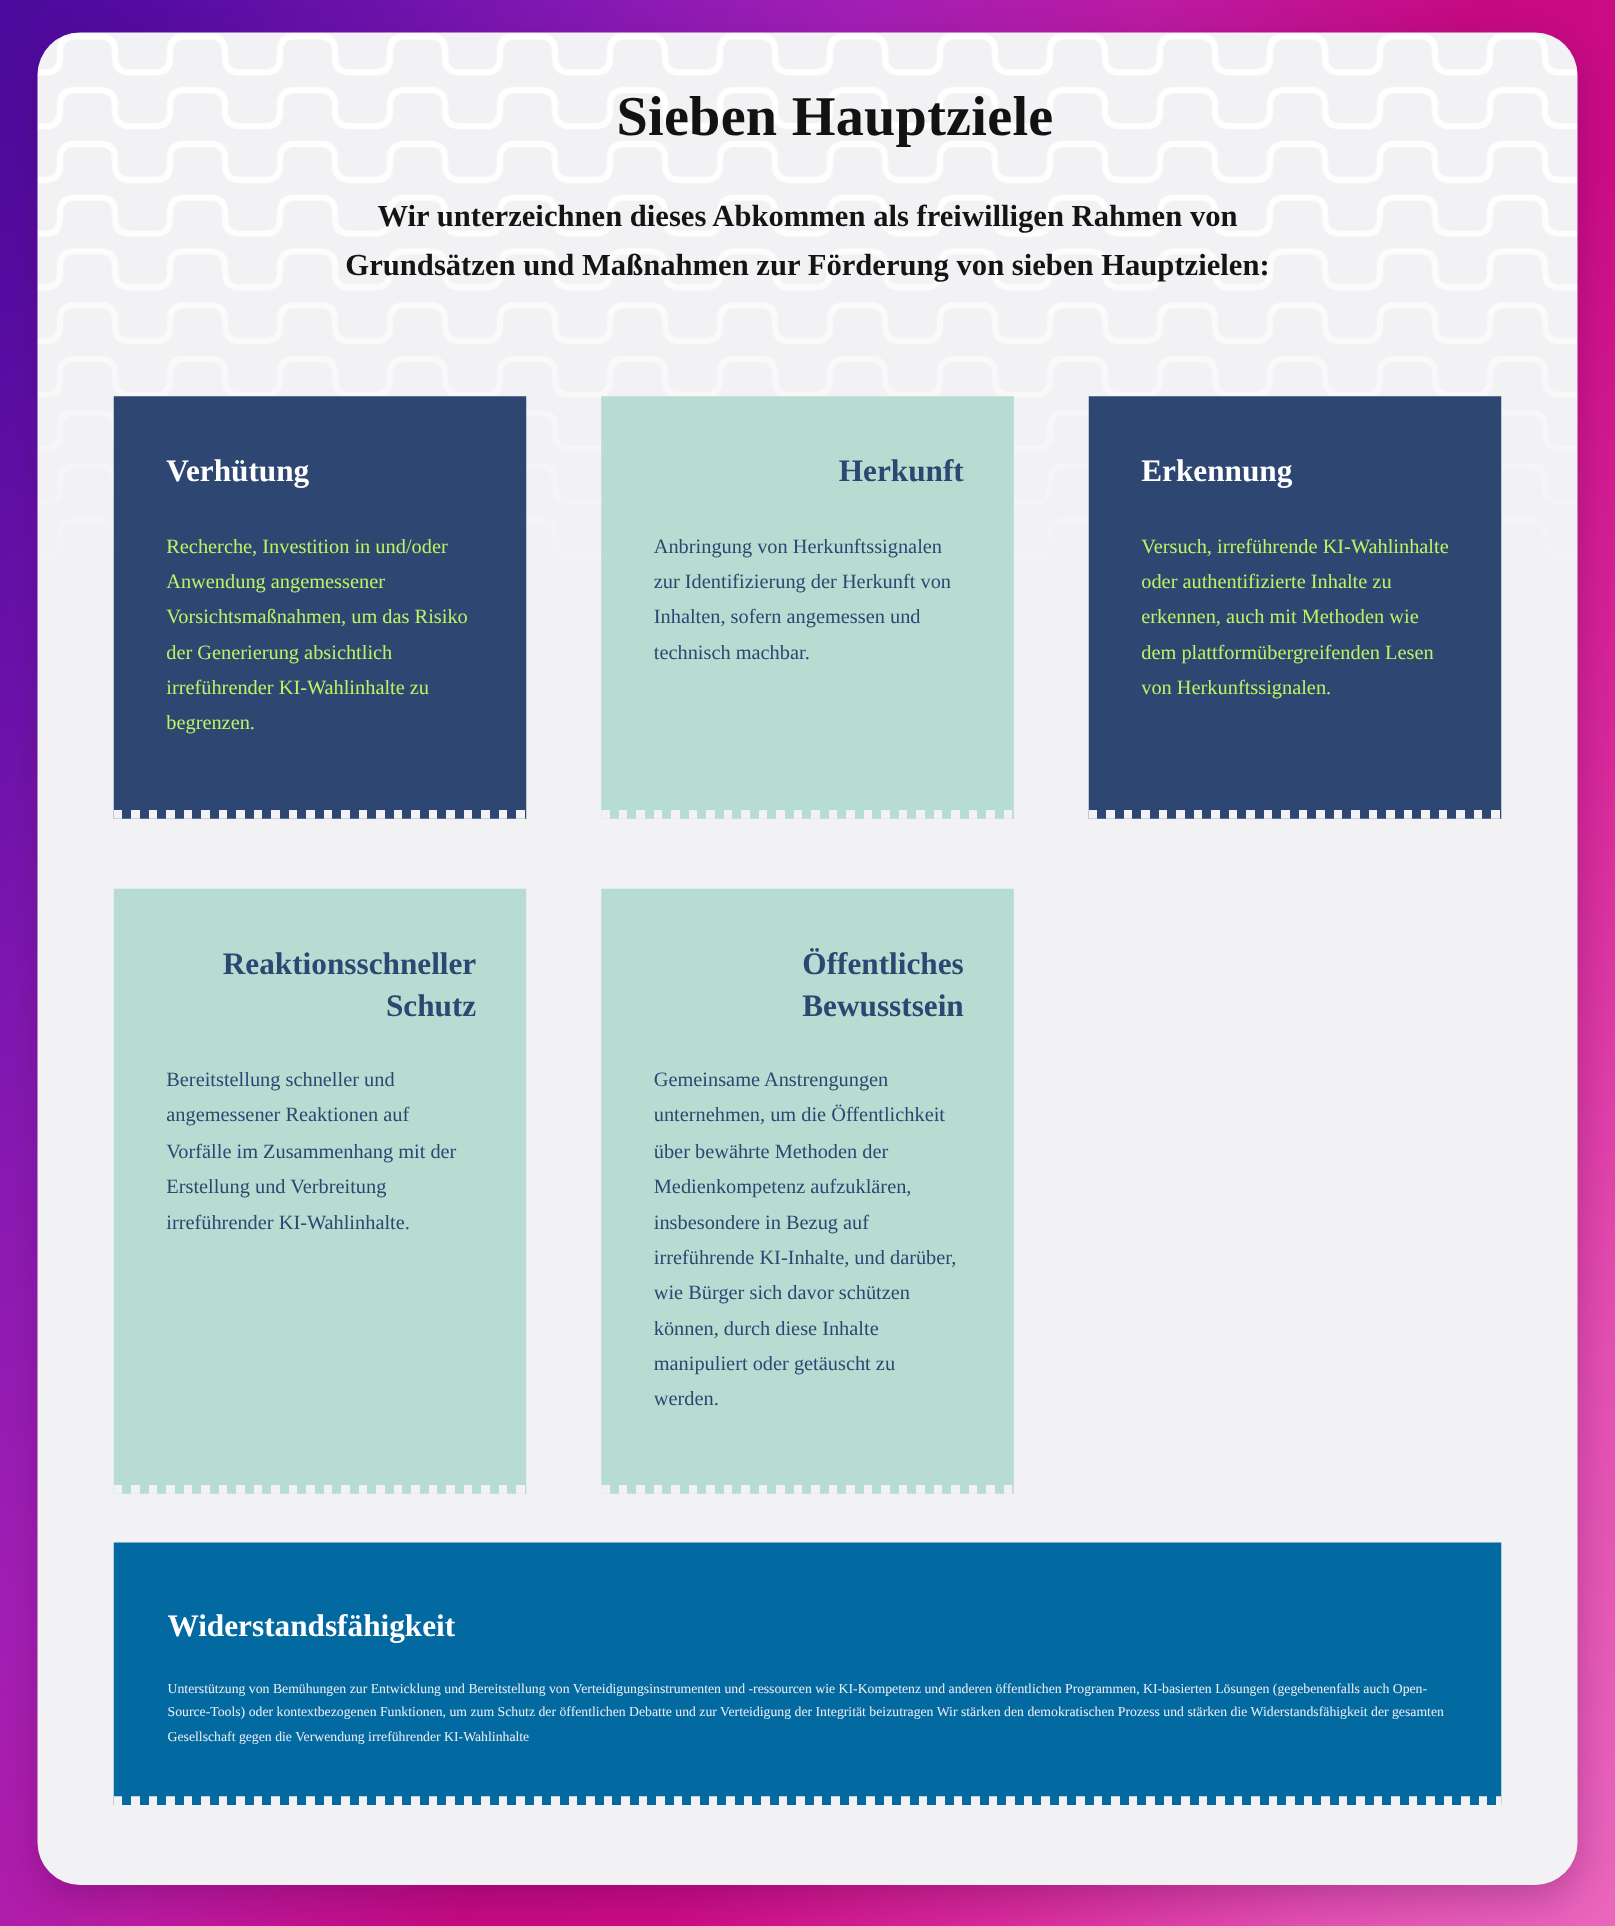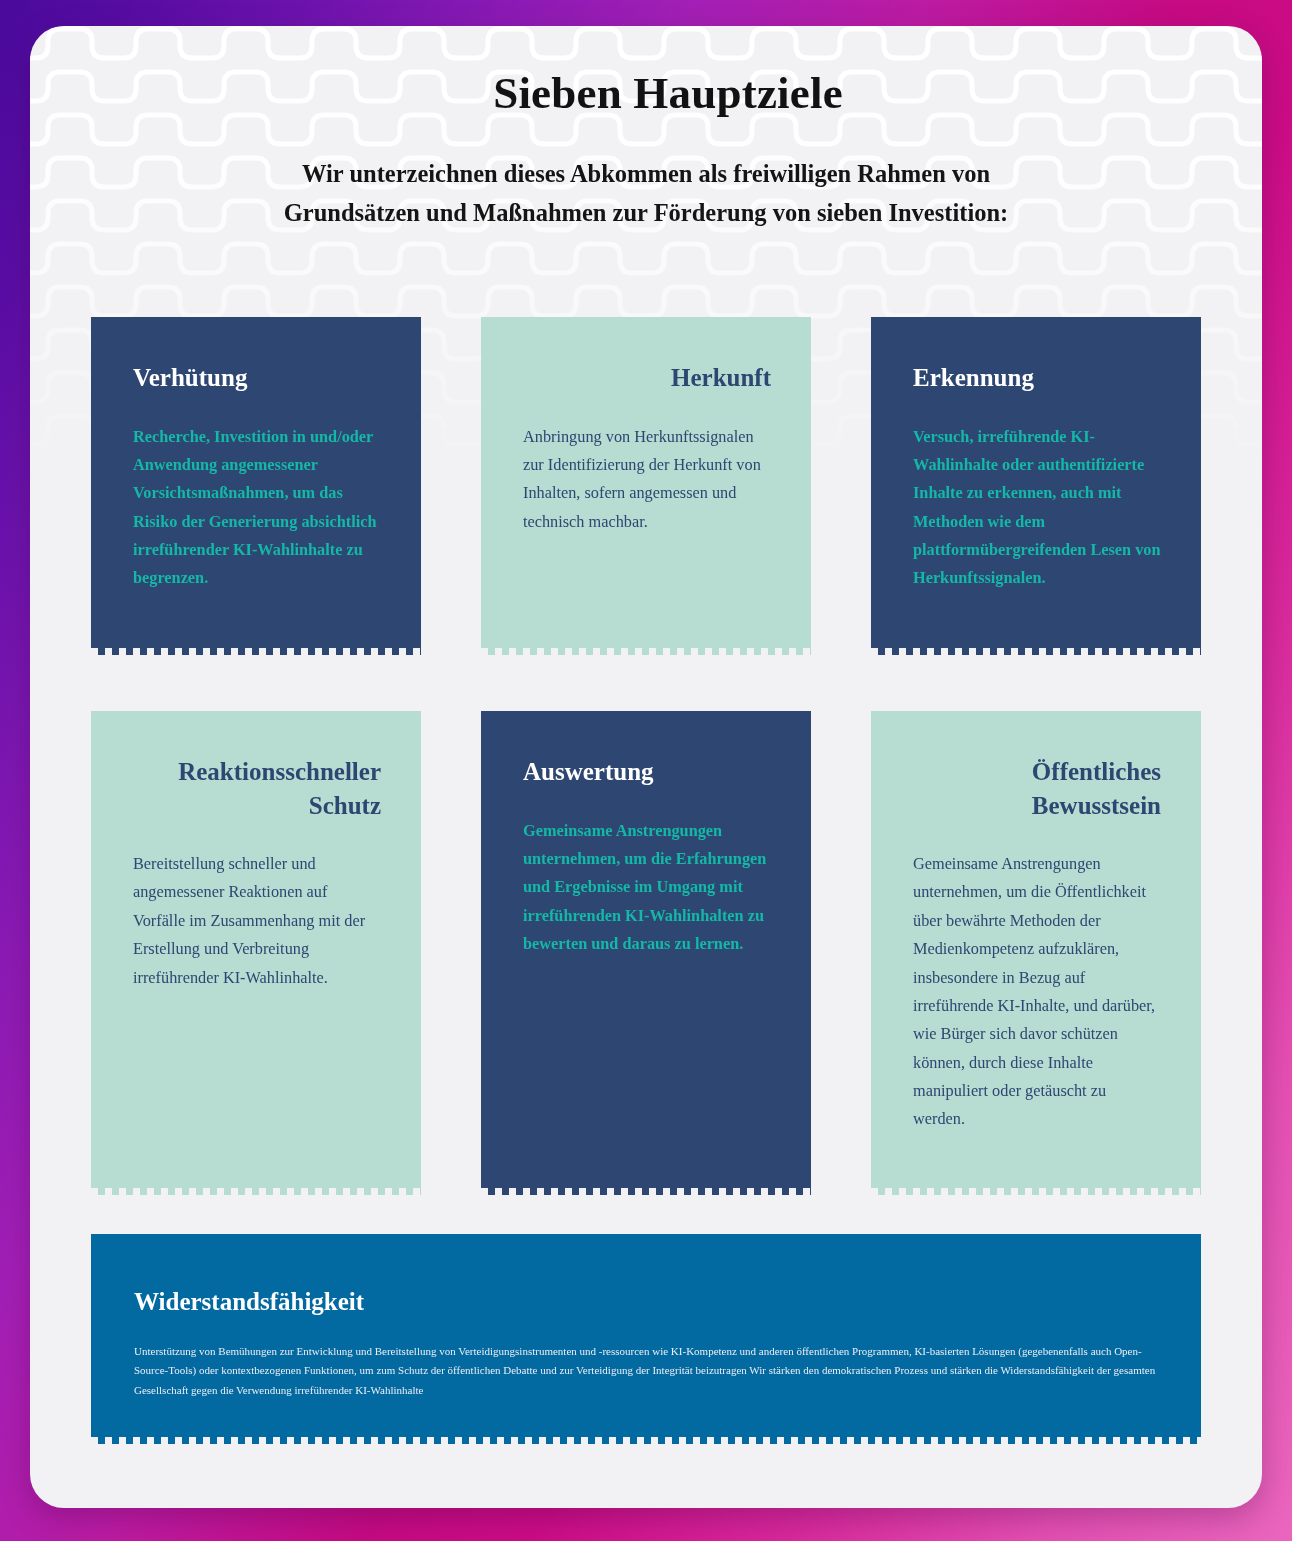--- a/index.html
+++ b/index.html
@@ -126,21 +126,21 @@
     font-size: 25px;
     font-weight: 700;
     line-height: 1.34;
     margin-bottom: 28px;
   }
   .card-body {
     font-size: 16.3px;
     line-height: 1.74;
   }
   .card.dark  .card-title { color: #ffffff; }
-  .card.dark  .card-body  { color: #14b8a6; font-weight: bold; }
+  .card.dark  .card-body  { color: #bef264; }
   .card.light .card-title { color: #2e4672; text-align: right; }
   .card.light .card-body  { color: #2e4672; font-family: Liberation Serif, serif; }
 
   
   .wide-card {
     position: relative;
     z-index: 2;
     margin: 39px 61px 0 61px;
     background: #0369a1;
     padding: 54px 44px 44px 43px;
@@ -178,21 +178,21 @@
     <defs>
       <pattern id="squarewave" x="0" y="0" width="88" height="43" patternUnits="userSpaceOnUse">
         <path d="M -10 32 L 6 32 Q 18 32 18 20 L 18 15 Q 18 3 30 3 L 50 3 Q 62 3 62 15 L 62 20 Q 62 32 74 32 L 98 32" fill="none" stroke="#ffffff" stroke-width="5" stroke-linecap="round"></path>
       </pattern>
     </defs>
     <rect x="0" y="0" width="1232" height="520" fill="url(#squarewave)"></rect>
   </svg>
 
   <div class="header">
     <h1 class="page-title">Sieben Hauptziele</h1>
-    <p class="page-subtitle">Wir unterzeichnen dieses Abkommen als freiwilligen Rahmen von Grundsätzen und Maßnahmen zur Förderung von sieben Investition:</p>
+    <p class="page-subtitle">Wir unterzeichnen dieses Abkommen als freiwilligen Rahmen von Grundsätzen und Maßnahmen zur Förderung von sieben Hauptzielen:</p>
   </div>
 
   <div class="grid">
 
     <div class="card dark">
       <div class="card-title">Verhütung</div>
       <div class="card-body">Recherche, Investition in und/oder Anwendung angemessener Vorsichtsmaßnahmen, um das Risiko der Generierung absichtlich irreführender KI-Wahlinhalte zu begrenzen.</div>
     </div>
 
     <div class="card light">
@@ -203,24 +203,20 @@
     <div class="card dark">
       <div class="card-title">Erkennung</div>
       <div class="card-body">Versuch, irreführende KI-Wahlinhalte oder authentifizierte Inhalte zu erkennen, auch mit Methoden wie dem plattformübergreifenden Lesen von Herkunftssignalen.</div>
     </div>
 
     <div class="card light row2">
       <div class="card-title">Reaktionsschneller Schutz</div>
       <div class="card-body">Bereitstellung schneller und angemessener Reaktionen auf Vorfälle im Zusammenhang mit der Erstellung und Verbreitung irreführender KI-Wahlinhalte.</div>
     </div>
 
-    <div class="card dark row2 auswertung">
-      <div class="card-title">Auswertung</div>
-      <div class="card-body">Gemeinsame Anstrengungen unternehmen, um die Erfahrungen und Ergebnisse im Umgang mit irreführenden KI-Wahlinhalten zu bewerten und daraus zu lernen.</div>
-    </div>
 
     <div class="card light row2">
       <div class="card-title">Öffentliches Bewusstsein</div>
       <div class="card-body">Gemeinsame Anstrengungen unternehmen, um die Öffentlichkeit über bewährte Methoden der Medienkompetenz aufzuklären, insbesondere in Bezug auf irreführende KI-Inhalte, und darüber, wie Bürger sich davor schützen können, durch diese Inhalte manipuliert oder getäuscht zu werden.</div>
     </div>
 
   </div>
 
   <div class="wide-card">
     <div class="wide-title">Widerstandsfähigkeit</div>

